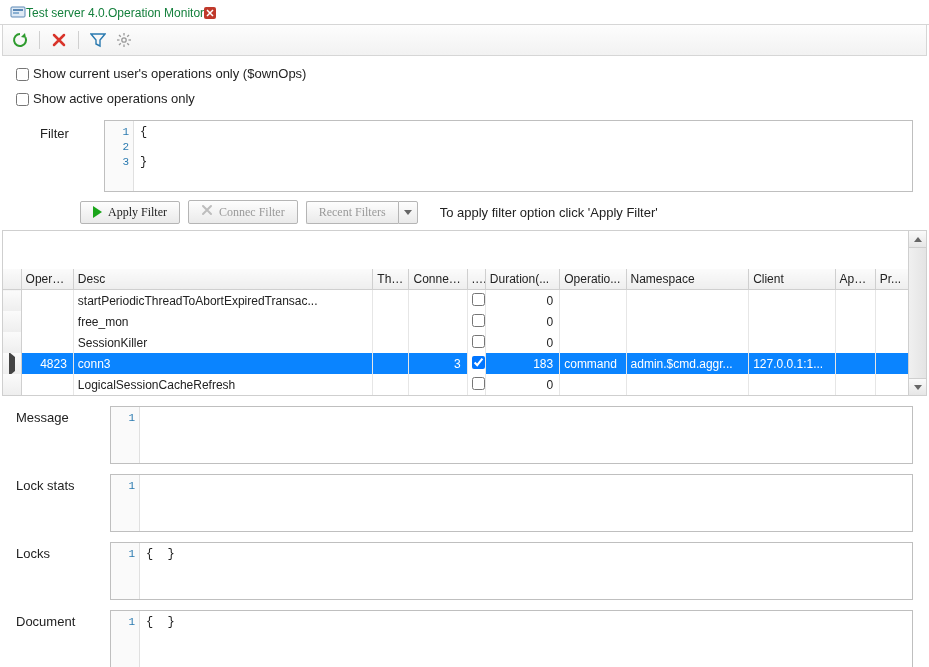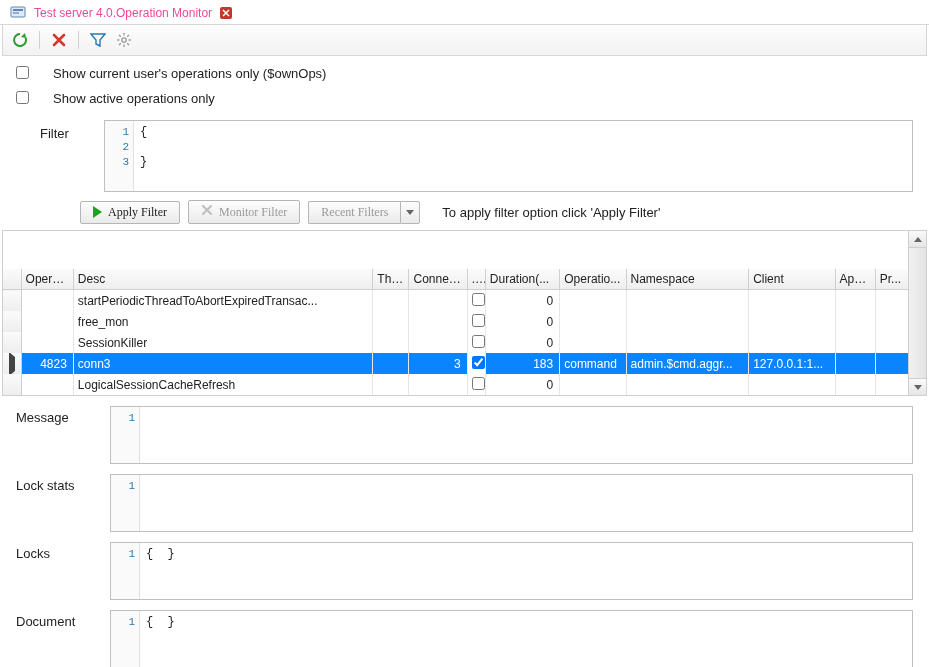--- a/index.html
+++ b/index.html
@@ -14,22 +14,22 @@
   .tabbar {
     display: flex;
     align-items: center;
     padding: 2px 4px 0 4px;
     border-bottom: 1px solid #d6d6d6;
     height: 22px;
   }
   .tab {
     display: flex;
     align-items: center;
-    gap: 8px;
-    color: #ec4899;
+    gap: 0;
+    color: #15803d;
     padding: 2px 6px;
   }
   .tab svg { display:block; }
   .tab-title { font-size: 12px; }
   .tab-close {
     width: 12px; height: 12px;
     display:flex; align-items:center; justify-content:center;
     font-size:10px; color:#fff;
     border-radius:2px;
   }
@@ -52,21 +52,21 @@
     border:1px solid transparent;
     border-radius:3px;
     cursor:pointer;
   }
 
   .options {
     padding: 10px 16px 4px 16px;
     font-size:13px;
   }
   .chk-row {
-    display:flex; align-items:flex-start; gap:24px;
+    display:flex; align-items:flex-end; gap:4px;
     margin-bottom:10px;
   }
   .chk-row input { margin:0; }
 
   .filter-row {
     display:flex; align-items:flex-start;
     padding: 0 16px 6px 16px;
     gap:14px;
   }
   .filter-label { width:50px; padding-top:6px; font-size:13px;margin-left:24px; }
@@ -315,21 +315,21 @@
   <div class="btn">
     <span class="tri-play"></span>
     <span>Apply Filter</span>
   </div>
   <div class="btn disabled">
     <span>
       <svg width="12" height="12" viewBox="0 0 12 12">
           <path d="M2 2 L10 10 M10 2 L2 10" stroke="#bdbdbd" stroke-width="2" stroke-linecap="round"></path>
         </svg>
     </span>
-    <span>Monitor Filter</span>
+    <span>Connec Filter</span>
   </div>
   <div class="btn-split">
     <div class="btn main disabled">
         <span>Recent Filters</span>
       </div>
     <div class="drop">
         <span class="down-tri"></span>
       </div>
   </div>
   <div class="hint">To apply filter option click 'Apply Filter'</div>

